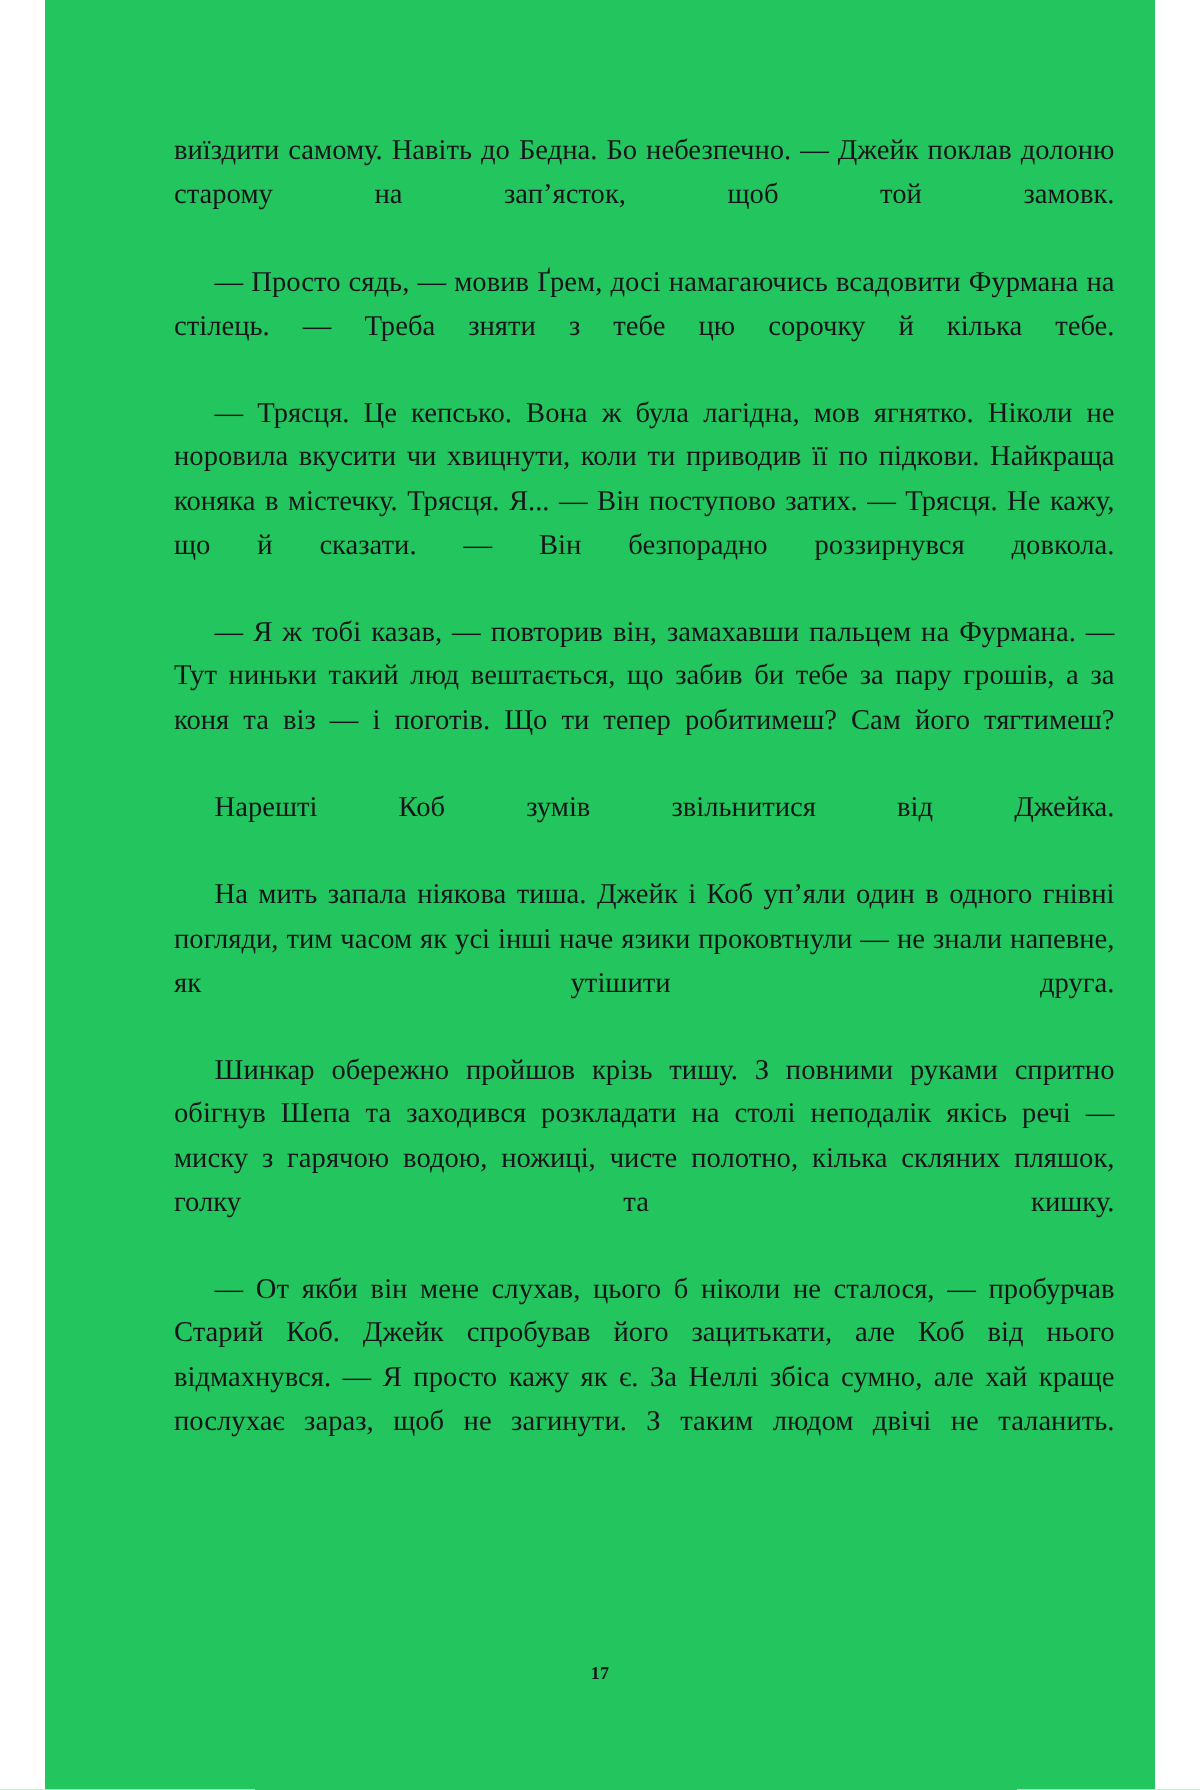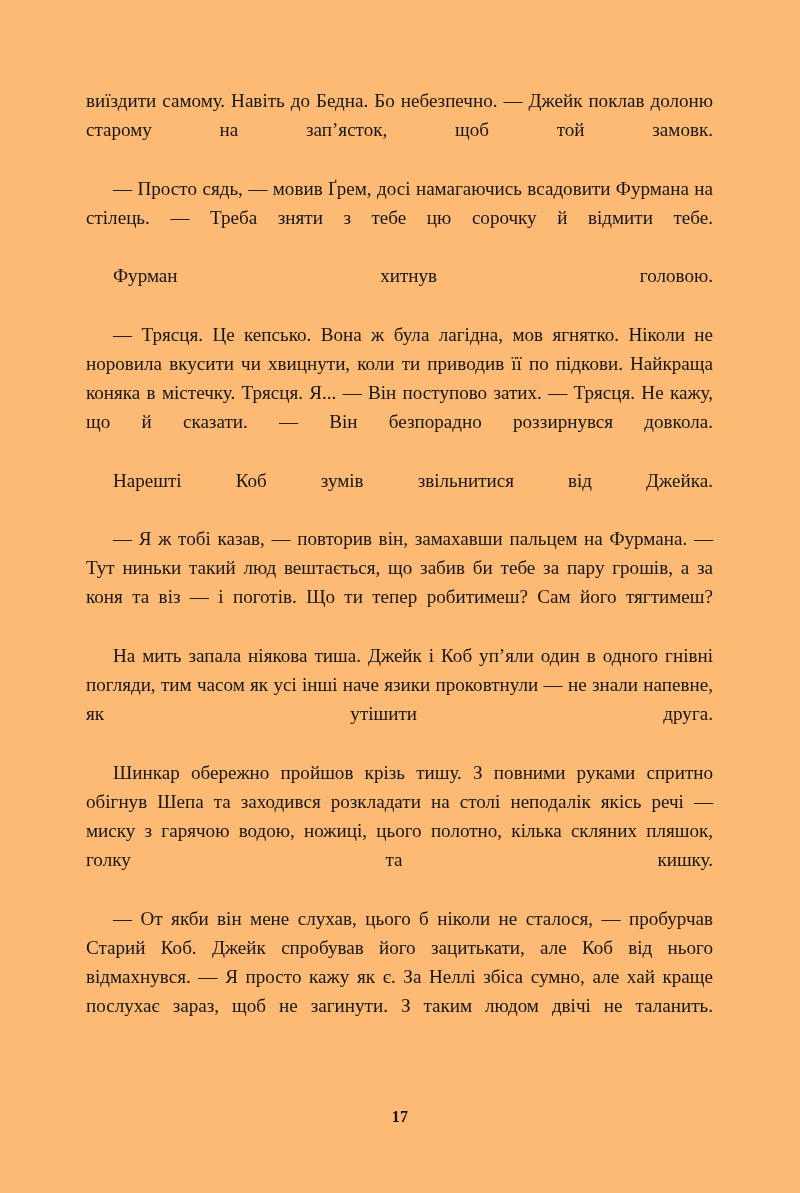--- a/index.html
+++ b/index.html
@@ -4,24 +4,24 @@
 <title>Book page 17</title>
 <style>
   html, body {
     margin: 0;
     padding: 0;
     background: #ffffff;
   }
 
   .page {
     position: relative;
-    width: 800px;
+    width: 740px;
     height: 1193px;
     margin: 0 auto;
-    background: #fdba74;
+    background: #22c55e;
     box-sizing: border-box;
     overflow: hidden;
   }
 
   .text-column {
     position: absolute;
     left: 86px;
     top: 86px;
     width: 627px;
     font-family: "Liberation Serif", "DejaVu Serif", serif;
@@ -53,39 +53,38 @@
     width: 100%;
   }
 
   .folio {
     position: absolute;
     left: 0;
     right: 0;
     top: 1108px;
     text-align: center;
     font-family: "Liberation Serif", "DejaVu Serif", serif;
-    font-size: 16px;
+    font-size: 12px;
     font-weight: bold;
     color: #16161a;
     letter-spacing: 0.02em;
   }
 </style>
 </head>
 <body>
 
 <div class="page">
 
   <div class="text-column">
     <p class="para continued">виїздити самому. Навіть до Бедна. Бо небезпечно. — Джейк поклав долоню старому на зап’ясток, щоб той замовк.</p>
-    <p class="para">— Просто сядь, — мовив Ґрем, досі намагаючись всадовити Фурмана на стілець. — Треба зняти з тебе цю сорочку й відмити тебе.</p>
-    <p class="para">Фурман хитнув головою.</p>
+    <p class="para">— Просто сядь, — мовив Ґрем, досі намагаючись всадовити Фурмана на стілець. — Треба зняти з тебе цю сорочку й кілька тебе.</p>
     <p class="para">— Трясця. Це кепсько. Вона ж була лагідна, мов ягнятко. Ніколи не норовила вкусити чи хвицнути, коли ти приводив її по підкови. Найкраща коняка в містечку. Трясця. Я... — Він поступово затих. — Трясця. Не кажу, що й сказати. — Він безпорадно роззирнувся довкола.</p>
+    <p class="para">— Я ж тобі казав, — повторив він, замахавши пальцем на Фурмана. — Тут ниньки такий люд вештається, що забив би тебе за пару грошів, а за коня та віз — і поготів. Що ти тепер робитимеш? Сам його тягтимеш?</p>
     <p class="para">Нарешті Коб зумів звільнитися від Джейка.</p>
-    <p class="para">— Я ж тобі казав, — повторив він, замахавши пальцем на Фурмана. — Тут ниньки такий люд вештається, що забив би тебе за пару грошів, а за коня та віз — і поготів. Що ти тепер робитимеш? Сам його тягтимеш?</p>
     <p class="para">На мить запала ніякова тиша. Джейк і Коб уп’яли один в одного гнівні погляди, тим часом як усі інші наче язики проковтнули — не знали напевне, як утішити друга.</p>
-    <p class="para">Шинкар обережно пройшов крізь тишу. З повними руками спритно обігнув Шепа та заходився розкладати на столі неподалік якісь речі — миску з гарячою водою, ножиці, цього полотно, кілька скляних пляшок, голку та кишку.</p>
+    <p class="para">Шинкар обережно пройшов крізь тишу. З повними руками спритно обігнув Шепа та заходився розкладати на столі неподалік якісь речі — миску з гарячою водою, ножиці, чисте полотно, кілька скляних пляшок, голку та кишку.</p>
     <p class="para">— От якби він мене слухав, цього б ніколи не сталося, — пробурчав Старий Коб. Джейк спробував його зацитькати, але Коб від нього відмахнувся. — Я просто кажу як є. За Неллі збіса сумно, але хай краще послухає зараз, щоб не загинути. З таким людом двічі не таланить.</p>
 
   </div>
 
   <div class="folio">17</div>
 
 </div>
 
 </body></html>

